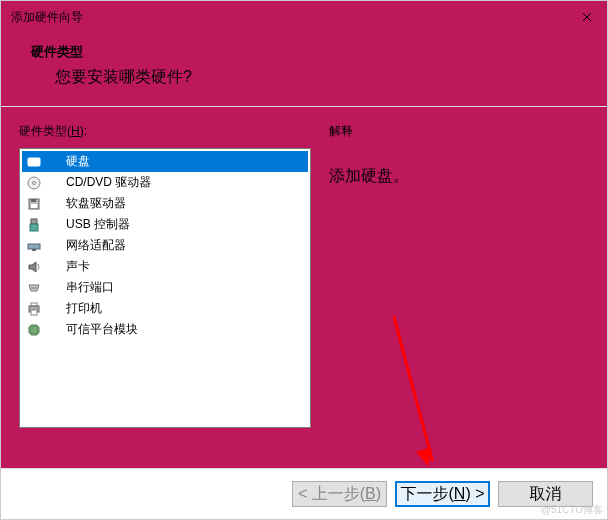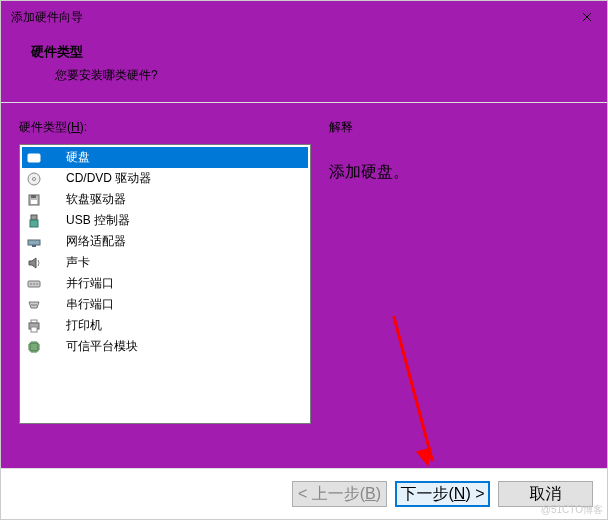--- a/index.html
+++ b/index.html
@@ -1,23 +1,23 @@
 <!DOCTYPE html>
 <html><head>
   <meta charset="utf-8">
   <style>
     * { box-sizing: border-box; margin: 0; padding: 0; }
     body { font-family: "Microsoft YaHei", "Segoe UI", sans-serif; font-size: 12px; background: #fff; }
-    .dialog { width: 608px; height: 520px; border: 1px solid #ccc; position: relative; background: #a21caf; }
+    .dialog { width: 608px; height: 520px; border: 1px solid #ccc; position: relative; background: #be185d; }
     .titlebar { display: flex; justify-content: space-between; align-items: center; height: 32px; padding: 0 0 0 10px; }
     .titlebar-title { font-size: 12px; }
     .close-btn { width: 40px; height: 32px; display: flex; align-items: center; justify-content: center; cursor: pointer; }
     .header { padding: 10px 30px 18px 30px; }
     .header-title { font-weight: bold; font-size: 13px; margin-bottom: 6px; }
-    .header-sub { font-size: 12px; margin-left: 24px; }
+    .header-sub { font-size: 16px; margin-left: 24px; }
     .divider { border: none; border-top: 1px solid #ddd; margin: 0; }
     .content { display: flex; padding: 16px 18px 0 18px; height: 354px; justify-content: space-between; }
     .left-panel { flex: 1; display: flex; flex-direction: column; margin-right: 18px; }
     .right-panel { width: 260px; }
     .section-label { font-size: 12px; margin-bottom: 8px; }
     .underline { text-decoration: underline; }
     .listbox { border: 1px solid #7a7a7a; height: 280px; overflow-y: auto; background: #fff; padding: 2px; }
     .list-item { display: flex; align-items: center; padding: 2px 4px; cursor: pointer; gap: 24px; }
     .list-item.selected { background: #0078d7; color: #fff; }
     .list-item.selected svg { filter: brightness(0) invert(1); }
@@ -107,31 +107,20 @@
               <svg width="16" height="16" viewBox="0 0 16 16">
                 <path d="M3 6 L6 6 L10 3 L10 13 L6 10 L3 10 Z" fill="#888" stroke="#555"></path>
                 <path d="M12 5 Q14 8 12 11" fill="none" stroke="#888"></path>
               </svg>
             </span>
             <span>声卡</span>
           </div>
           <div class="list-item">
             <span class="icon">
               <svg width="16" height="16" viewBox="0 0 16 16">
-                <rect x="2" y="5" width="12" height="6" rx="1" fill="#ccc" stroke="#777"></rect>
-                <circle cx="5" cy="8" r="0.7" fill="#555"></circle>
-                <circle cx="8" cy="8" r="0.7" fill="#555"></circle>
-                <circle cx="11" cy="8" r="0.7" fill="#555"></circle>
-              </svg>
-            </span>
-            <span>并行端口</span>
-          </div>
-          <div class="list-item">
-            <span class="icon">
-              <svg width="16" height="16" viewBox="0 0 16 16">
                 <path d="M3 5 L13 5 L11 11 L5 11 Z" fill="#ccc" stroke="#777"></path>
                 <circle cx="6" cy="8" r="0.7" fill="#555"></circle>
                 <circle cx="8" cy="8" r="0.7" fill="#555"></circle>
                 <circle cx="10" cy="8" r="0.7" fill="#555"></circle>
               </svg>
             </span>
             <span>串行端口</span>
           </div>
           <div class="list-item">
             <span class="icon">

